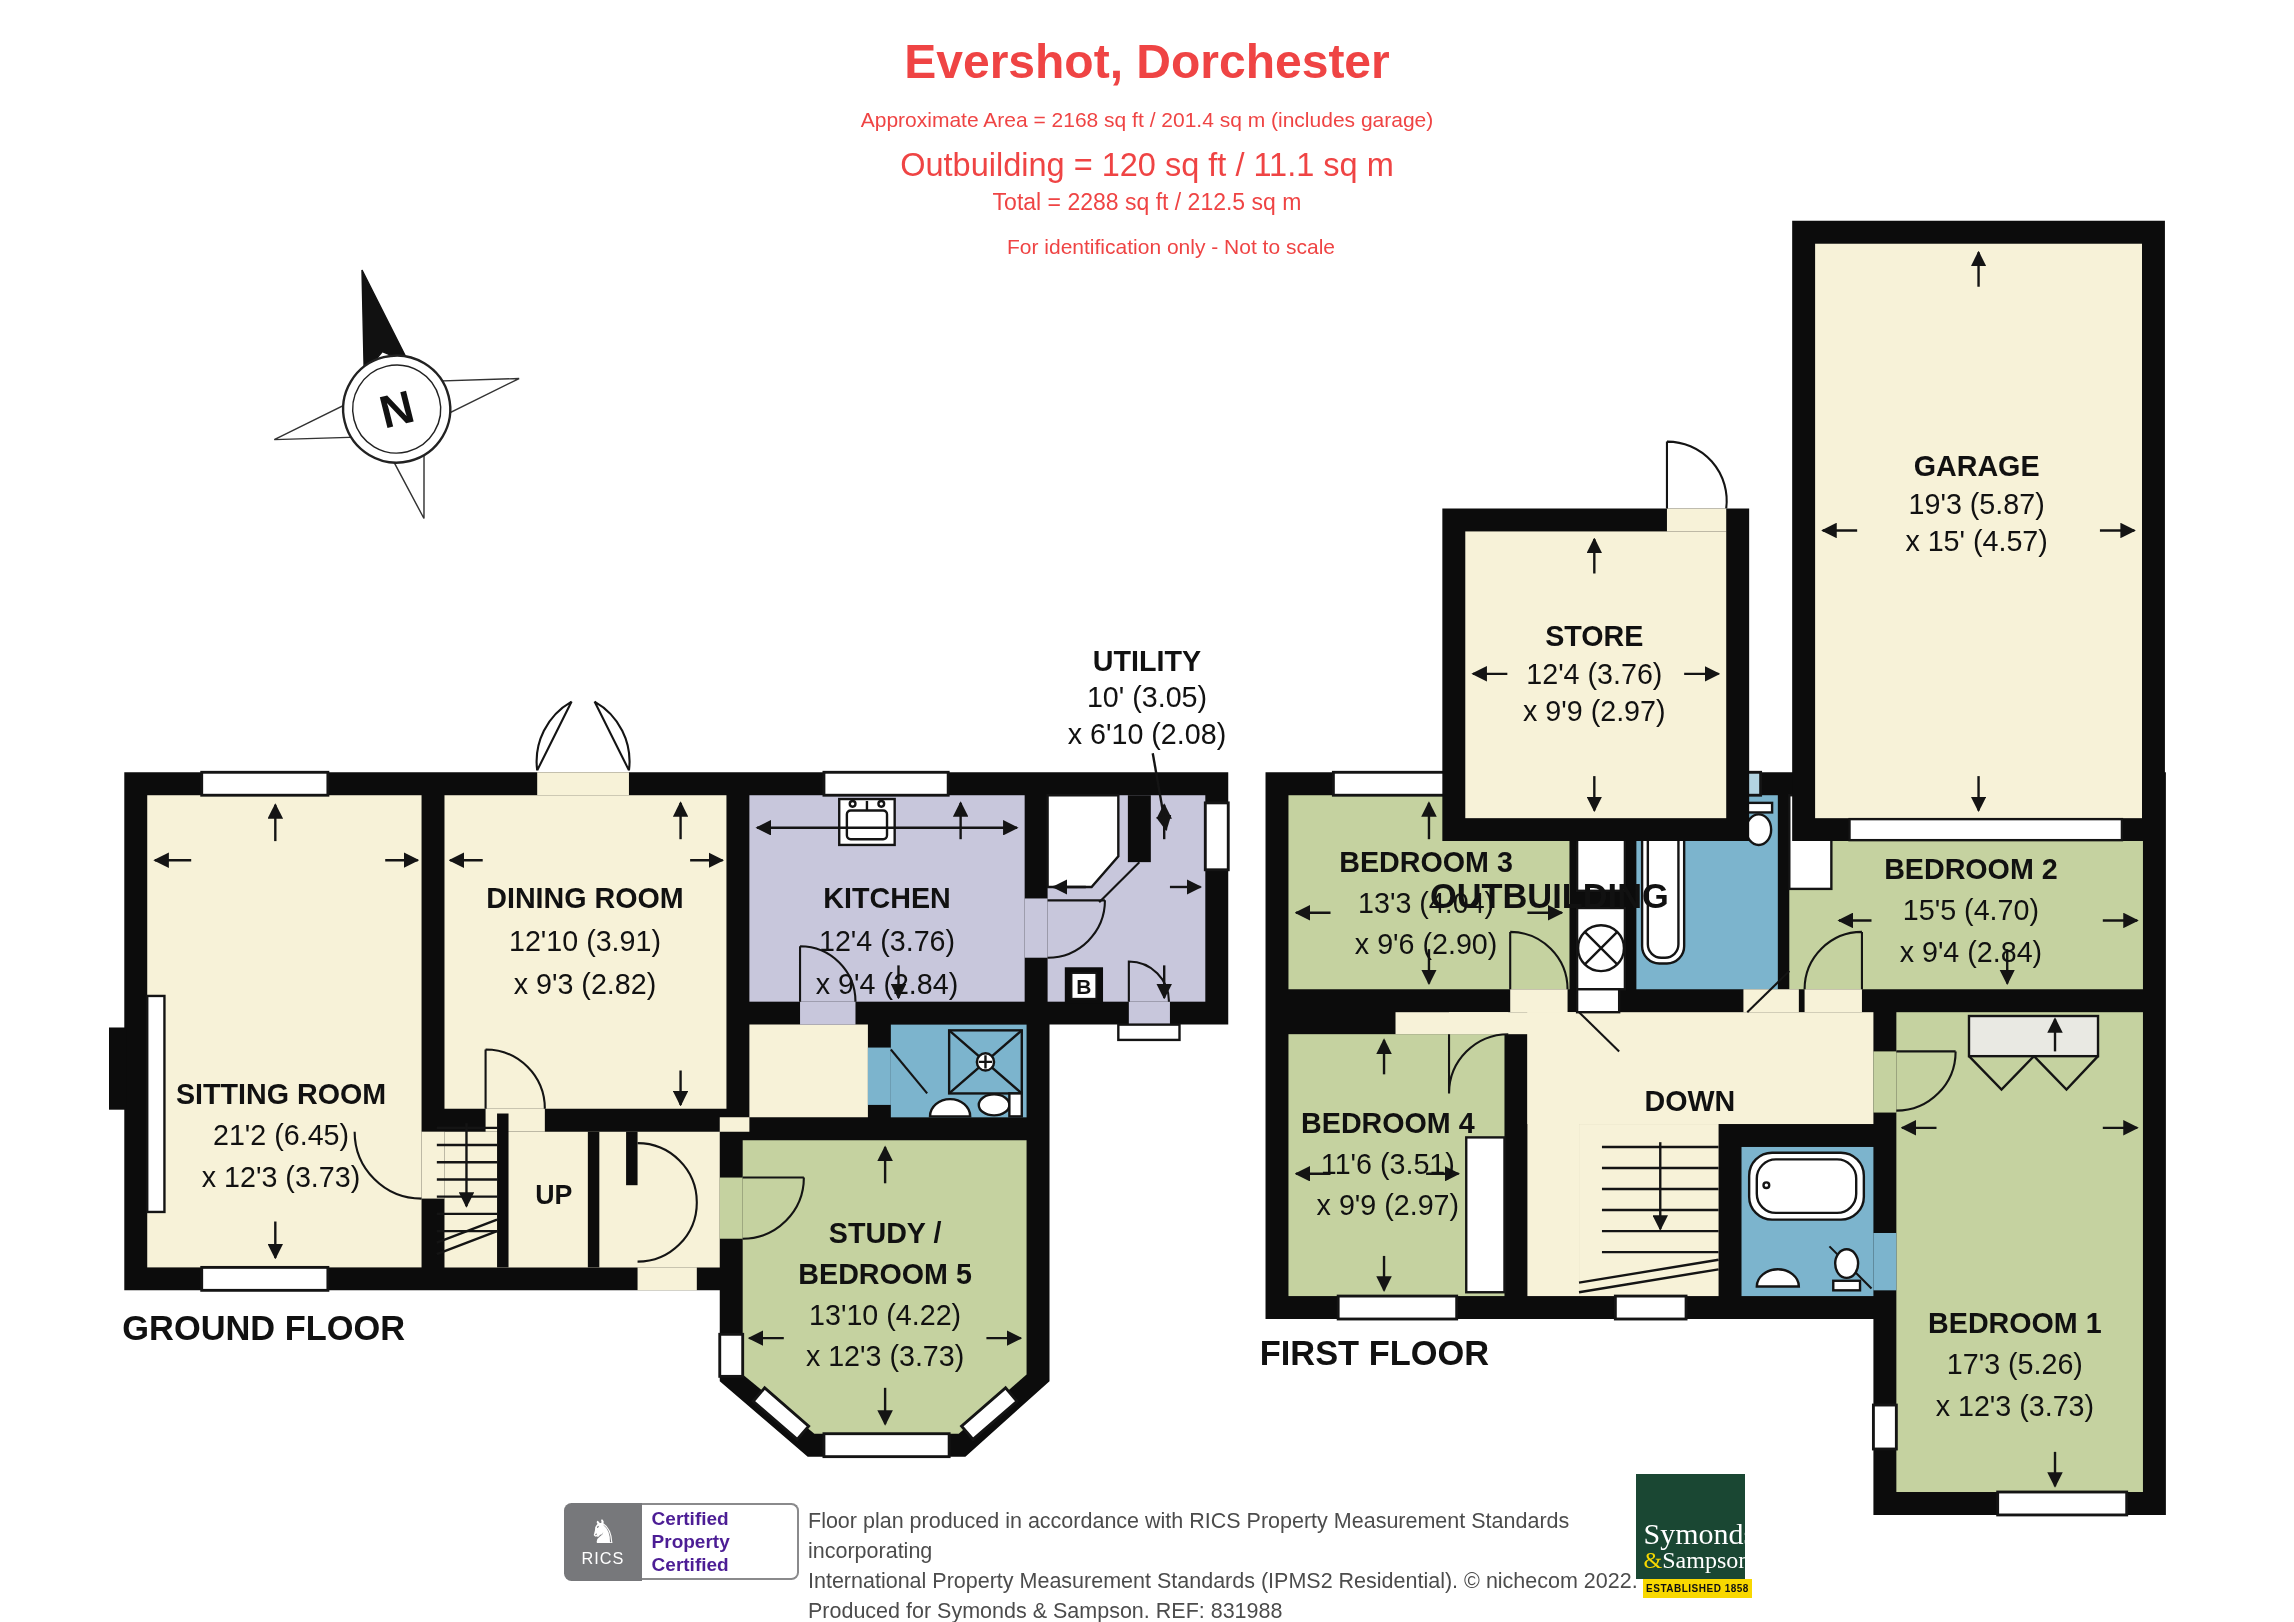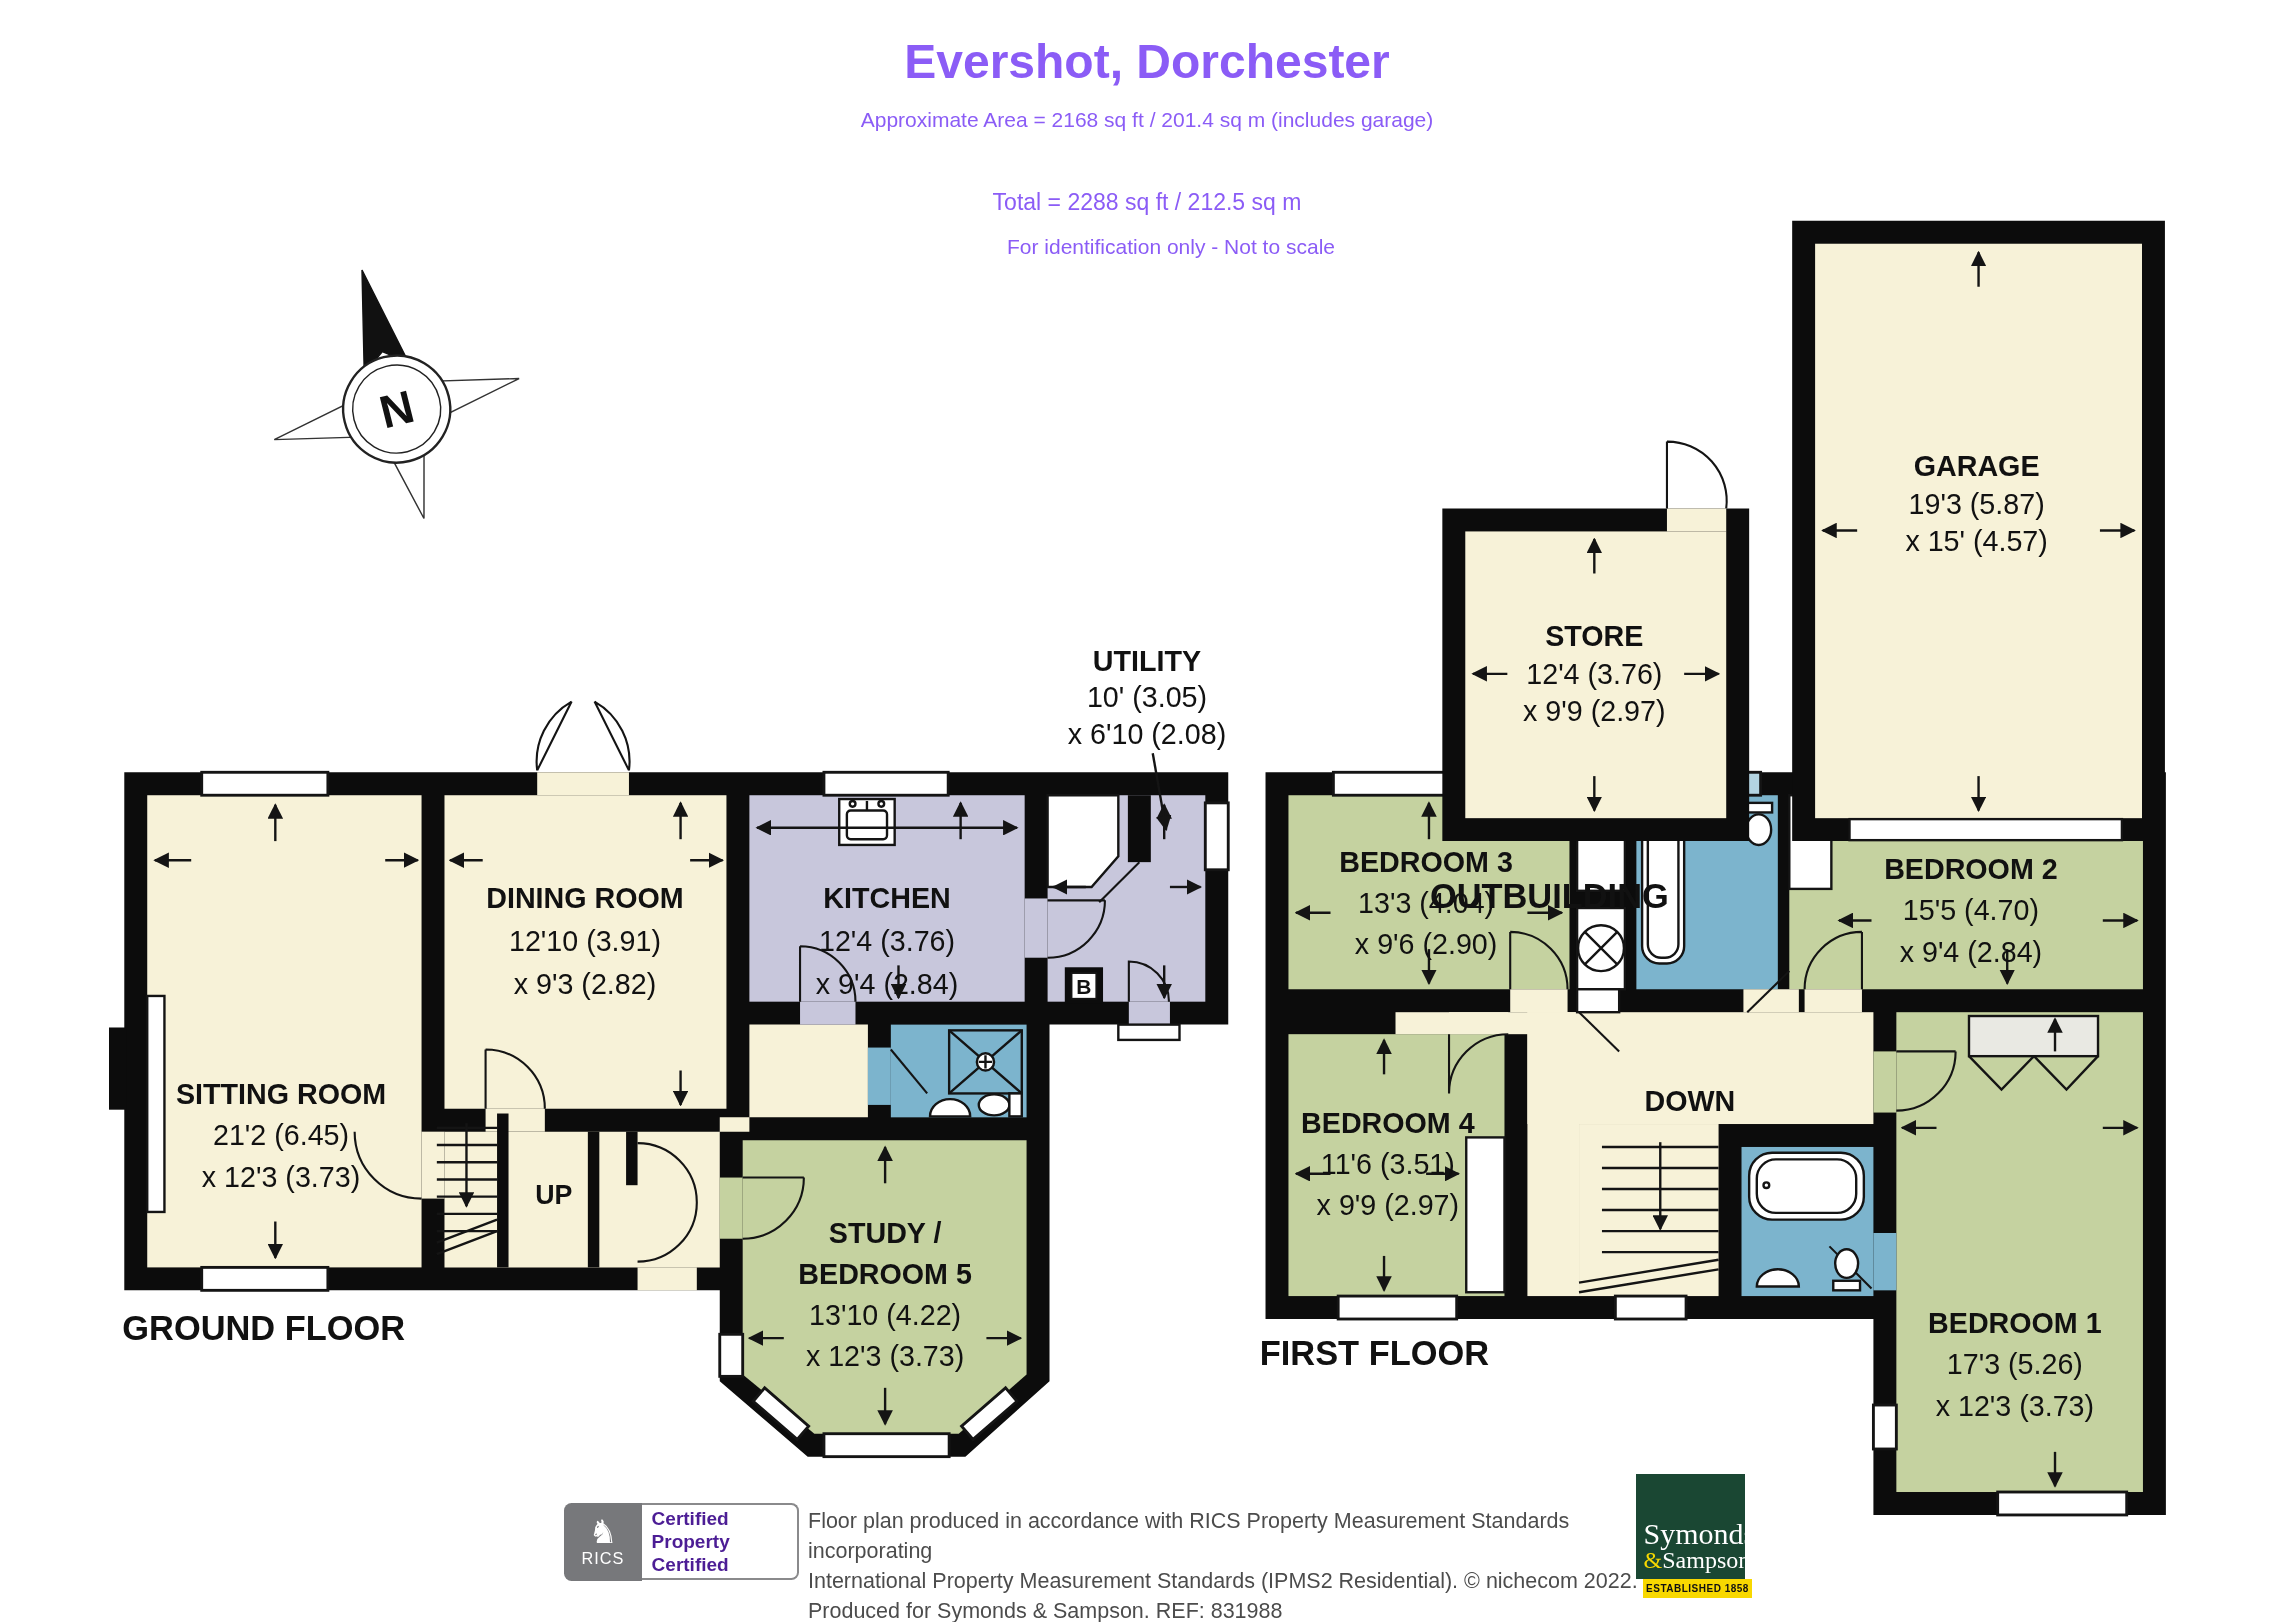--- a/index.html
+++ b/index.html
@@ -1,18 +1,18 @@
 <!DOCTYPE html>
 <html style="--wall: #0c0c0c; --line: #141414; --cream: #f7f2d8; --green: #c5d2a0; --lavender: #c8c7dc; --bath: #7cb4cd; --bathwin: #b3d4e2; --ward: #e9e9e3; --ssgreen: #1a4733; --ssyellow: #f8d800;"><head>
 <meta charset="utf-8">
 <style>
   html,body{margin:0;padding:0;background:#ffffff;}
   body{width:2294px;height:1622px;position:relative;font-family:"Liberation Sans",sans-serif;}
   #canvas{position:absolute;inset:0;}
-  .hdr{position:absolute;left:0;width:2294px;text-align:center;color:#8b5cf6;}
+  .hdr{position:absolute;left:0;width:2294px;text-align:center;color:#ef4444;}
   #title{top:34px;font-size:48px;font-weight:bold;}
   #area1{top:108px;font-size:21px;}
   #area2{top:147px;font-size:32.5px;}
   #area3{top:189px;font-size:23px;}
   #ident{top:235px;font-size:21px;margin-left:24px;}
   svg text{font-family:"Liberation Sans",sans-serif;fill:#111;}
   .wall{fill:var(--wall);}
   .cream{fill:var(--cream);}
   .green{fill:var(--green);}
   .lav{fill:var(--lavender);}
@@ -51,20 +51,21 @@
   #ss .band{width:109px;height:19px;background:var(--ssyellow);color:#111;font-size:10px;font-weight:bold;
     text-align:center;line-height:19px;letter-spacing:0.5px;margin-left:7px;}
 </style>
 </head>
 <body>
 
 <div id="canvas">
 
   <div class="hdr" id="title">Evershot, Dorchester</div>
   <div class="hdr" id="area1">Approximate Area = 2168 sq ft / 201.4 sq m (includes garage)</div>
+  <div class="hdr" id="area2">Outbuilding = 120 sq ft / 11.1 sq m</div>
   <div class="hdr" id="area3">Total = 2288 sq ft / 212.5 sq m</div>
   <div class="hdr" id="ident">For identification only - Not to scale</div>
 
   <svg width="2294" height="1622" viewBox="0 0 2400 1697">
     <defs>
       <marker id="ah" viewBox="0 0 10 10" refX="9" refY="5" markerWidth="6.5" markerHeight="6.5" orient="auto-start-reverse">
         <path d="M0,0 L10,5 L0,10 z" fill="#141414"></path>
       </marker>
     </defs>
 

